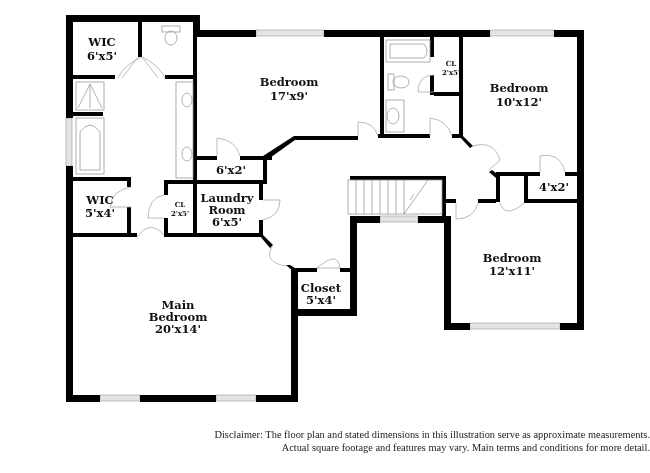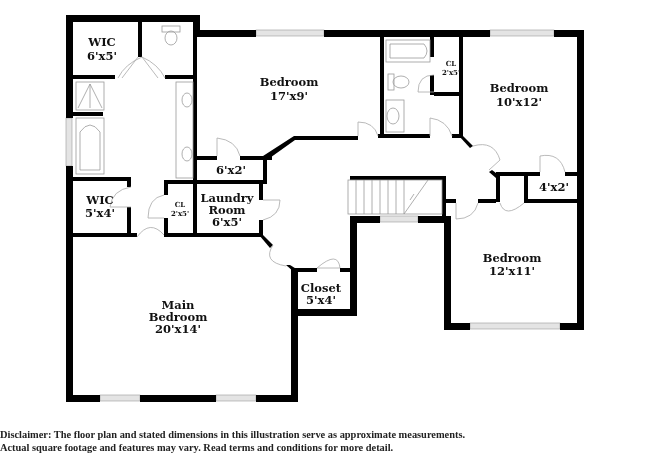--- a/index.html
+++ b/index.html
@@ -6,22 +6,22 @@
   body { width: 650px; height: 473px; position: relative; overflow: hidden; font-family: "DejaVu Serif", "Liberation Serif", serif; }
   #plan { position: absolute; left: 0; top: 0; width: 650px; height: 473px; }
   .wall { fill: #000; }
   .fix { fill: none; stroke: #9a9a9a; stroke-width: 0.8; }
   .door { fill: none; stroke: #a8a8a8; stroke-width: 0.8; }
   .win { fill: #e4e4e4; stroke: #9a9a9a; stroke-width: 0.6; }
   .lbl { font-family: "DejaVu Serif", "Liberation Serif", serif; font-weight: bold; fill: #111; text-anchor: middle; }
   .l-big { font-size: 11.5px; }
   .l-sm { font-size: 7px; }
   .disclaimer {
-    position: absolute; left: 0; width: 650px; text-align: left;
-    font-family: "Liberation Serif", "DejaVu Serif", serif; font-size: 10.4px; color: #222; line-height: 13px; font-weight: bold;
+    position: absolute; left: 0; width: 650px; text-align: right;
+    font-family: "Liberation Serif", "DejaVu Serif", serif; font-size: 10.4px; color: #222; line-height: 13px;
   }
 </style>
 </head>
 <body>
 
 <svg id="plan" viewBox="0 0 650 473" xmlns="http://www.w3.org/2000/svg">
 
   <g>
     <rect class="win" x="256" y="30" width="68" height="6"></rect>
     <rect class="win" x="490" y="30" width="64" height="6"></rect>
@@ -198,13 +198,13 @@
     <text class="lbl l-big" x="321" y="292">Closet</text>
     <text class="lbl l-big" x="321" y="304">5'x4'</text>
 
     <text class="lbl l-big" x="178" y="309">Main</text>
     <text class="lbl l-big" x="178" y="321">Bedroom</text>
     <text class="lbl l-big" x="178" y="333">20'x14'</text>
   </g>
 </svg>
 
 <div class="disclaimer" style="top:428px;">Disclaimer: The floor plan and stated dimensions in this illustration serve as approximate measurements.</div>
-<div class="disclaimer" style="top:441px;">Actual square footage and features may vary. Read terms and conditions for more detail.</div>
+<div class="disclaimer" style="top:441px;">Actual square footage and features may vary. Main terms and conditions for more detail.</div>
 
 </body></html>

